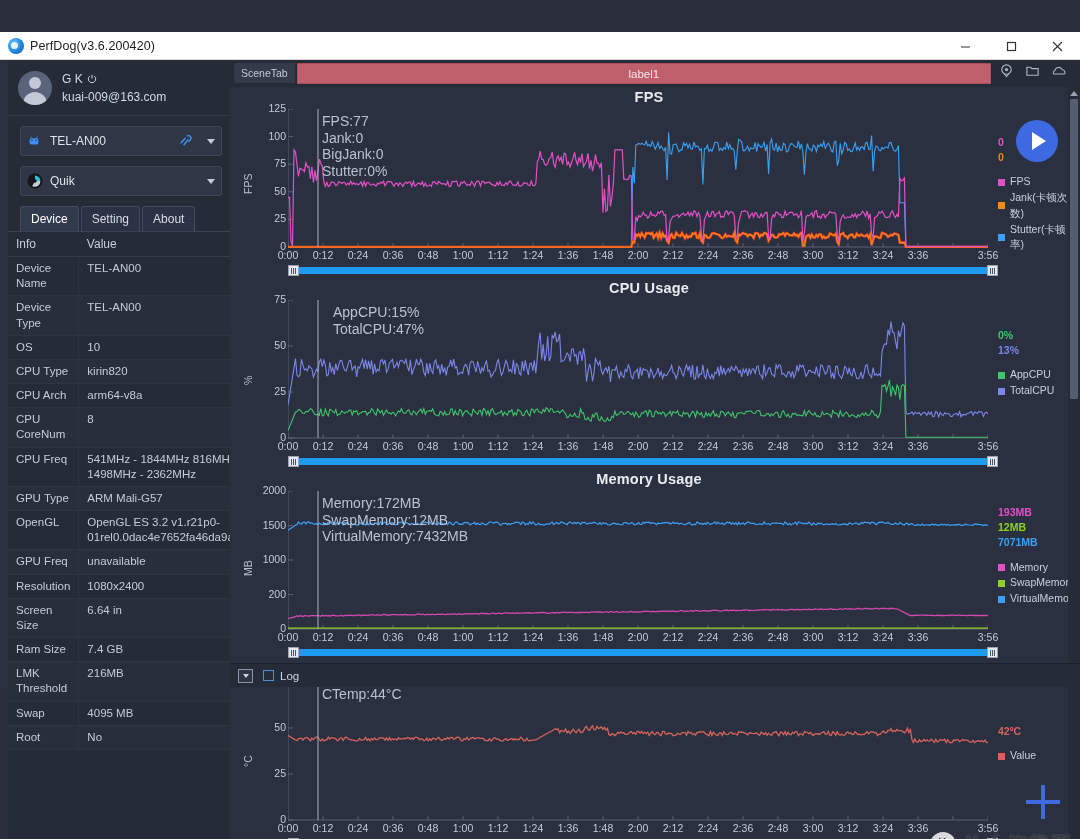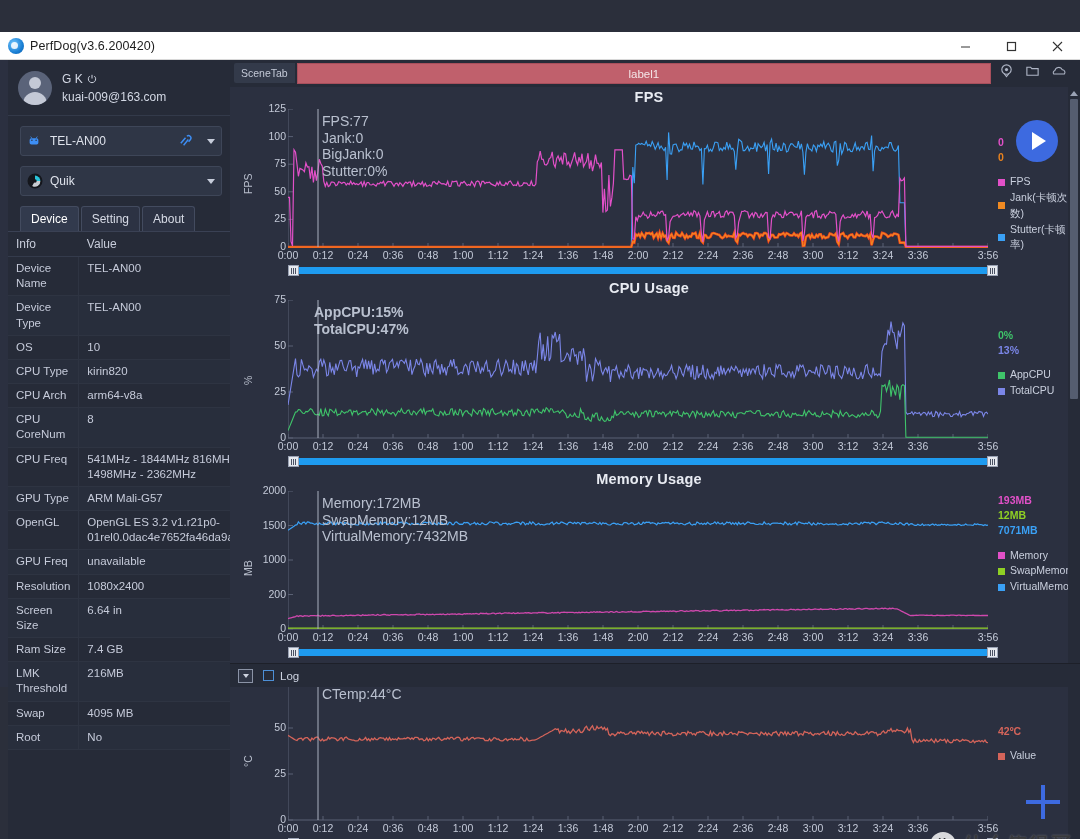--- a/index.html
+++ b/index.html
@@ -572,21 +572,21 @@
               <line x1="700.0" y1="138" x2="700.0" y2="134" stroke="#5a6174" stroke-width="1"></line>
               <line x1="0" y1="138.0" x2="5" y2="138.0" stroke="#5a6174" stroke-width="1"></line>
               <line x1="0" y1="92.0" x2="5" y2="92.0" stroke="#5a6174" stroke-width="1"></line>
               <line x1="0" y1="46.0" x2="5" y2="46.0" stroke="#5a6174" stroke-width="1"></line>
               <line x1="0" y1="0.0" x2="5" y2="0.0" stroke="#5a6174" stroke-width="1"></line>
               <path d="M0.0 104.9 L1.5 95.6 L3.0 86.4 L4.5 77.1 L6.0 67.8 L7.5 58.6 L9.0 74.8 L10.4 76.8 L11.9 75.1 L13.4 59.4 L14.9 64.9 L16.4 69.8 L17.9 68.9 L19.4 70.9 L20.9 65.9 L22.4 67.4 L23.9 68.9 L25.4 77.2 L26.9 73.1 L28.4 69.3 L29.9 71.2 L31.3 61.8 L32.8 59.3 L34.3 66.6 L35.8 60.1 L37.3 64.5 L38.8 75.8 L40.3 75.0 L41.8 62.4 L43.3 71.6 L44.8 67.7 L46.3 74.8 L47.8 63.6 L49.3 70.5 L50.7 65.4 L52.2 60.6 L53.7 60.3 L55.2 66.4 L56.7 70.4 L58.2 70.9 L59.7 65.6 L61.2 60.8 L62.7 60.7 L64.2 70.0 L65.7 67.3 L67.2 66.0 L68.7 76.9 L70.1 66.8 L71.6 68.1 L73.1 63.1 L74.6 59.3 L76.1 68.7 L77.6 59.6 L79.1 69.1 L80.6 60.9 L82.1 69.1 L83.6 60.4 L85.1 74.4 L86.6 63.9 L88.1 71.9 L89.6 69.2 L91.0 70.8 L92.5 61.0 L94.0 59.5 L95.5 63.8 L97.0 60.0 L98.5 72.4 L100.0 69.4 L101.5 62.7 L103.0 61.3 L104.5 59.3 L106.0 67.7 L107.5 66.1 L109.0 62.3 L110.4 67.1 L111.9 61.1 L113.4 60.2 L114.9 61.3 L116.4 63.4 L117.9 59.4 L119.4 66.4 L120.9 71.1 L122.4 59.9 L123.9 74.7 L125.4 69.5 L126.9 66.3 L128.4 59.1 L129.9 64.0 L131.3 64.7 L132.8 59.2 L134.3 63.4 L135.8 72.4 L137.3 75.8 L138.8 63.1 L140.3 74.0 L141.8 63.4 L143.3 70.4 L144.8 73.4 L146.3 61.9 L147.8 59.9 L149.3 68.2 L150.7 65.9 L152.2 74.5 L153.7 64.0 L155.2 72.7 L156.7 67.4 L158.2 75.3 L159.7 67.1 L161.2 66.1 L162.7 59.8 L164.2 66.6 L165.7 59.1 L167.2 67.9 L168.7 66.7 L170.1 74.4 L171.6 73.2 L173.1 72.1 L174.6 73.5 L176.1 66.4 L177.6 64.3 L179.1 66.9 L180.6 75.1 L182.1 63.1 L183.6 61.1 L185.1 61.6 L186.6 67.3 L188.1 72.0 L189.6 61.3 L191.0 66.8 L192.5 73.7 L194.0 67.7 L195.5 70.9 L197.0 64.3 L198.5 61.2 L200.0 71.2 L201.5 70.3 L203.0 76.9 L204.5 74.9 L206.0 71.8 L207.5 70.3 L209.0 62.3 L210.4 59.7 L211.9 68.0 L213.4 75.4 L214.9 72.3 L216.4 66.1 L217.9 60.5 L219.4 63.9 L220.9 71.2 L222.4 69.4 L223.9 72.2 L225.4 59.8 L226.9 74.5 L228.4 63.6 L229.9 65.7 L231.3 73.4 L232.8 75.0 L234.3 61.2 L235.8 71.0 L237.3 60.4 L238.8 68.6 L240.3 74.9 L241.8 63.8 L243.3 63.1 L244.8 70.7 L246.3 60.4 L247.8 73.2 L249.3 57.4 L250.7 41.7 L252.2 32.7 L253.7 59.4 L255.2 44.4 L256.7 60.9 L258.2 54.8 L259.7 36.4 L261.2 61.0 L262.7 57.4 L264.2 35.4 L265.7 37.8 L267.2 32.0 L268.7 41.6 L270.1 40.4 L271.6 34.1 L273.1 61.7 L274.6 61.0 L276.1 60.2 L277.6 57.1 L279.1 53.0 L280.6 54.9 L282.1 61.7 L283.6 49.3 L285.1 48.6 L286.6 56.0 L288.1 54.7 L289.6 64.6 L291.0 52.1 L292.5 51.7 L294.0 61.0 L295.5 48.4 L297.0 57.5 L298.5 81.7 L300.0 71.9 L301.5 64.0 L303.0 69.2 L304.5 81.3 L306.0 73.0 L307.5 58.6 L309.0 62.0 L310.4 65.1 L311.9 61.4 L313.4 71.1 L314.9 74.4 L316.4 70.1 L317.9 67.7 L319.4 72.2 L320.9 66.2 L322.4 82.0 L323.9 70.2 L325.4 69.5 L326.9 70.4 L328.4 66.1 L329.9 73.6 L331.3 77.9 L332.8 71.8 L334.3 75.8 L335.8 77.3 L337.3 69.5 L338.8 71.4 L340.3 64.9 L341.8 68.3 L343.3 76.8 L344.8 78.7 L346.3 72.1 L347.8 71.7 L349.3 69.1 L350.7 78.9 L352.2 67.0 L353.7 75.7 L355.2 68.6 L356.7 70.0 L358.2 69.8 L359.7 71.5 L361.2 78.1 L362.7 68.7 L364.2 72.3 L365.7 77.8 L367.2 75.3 L368.7 72.6 L370.1 68.0 L371.6 75.7 L373.1 71.7 L374.6 78.4 L376.1 73.8 L377.6 75.8 L379.1 74.9 L380.6 71.7 L382.1 69.9 L383.6 65.4 L385.1 72.6 L386.6 73.5 L388.1 78.7 L389.6 74.4 L391.0 66.6 L392.5 68.6 L394.0 73.5 L395.5 76.1 L397.0 69.2 L398.5 64.9 L400.0 70.3 L401.5 66.0 L403.0 77.2 L404.5 64.8 L406.0 78.7 L407.5 79.0 L409.0 66.1 L410.4 78.0 L411.9 73.9 L413.4 74.1 L414.9 64.8 L416.4 76.3 L417.9 78.7 L419.4 68.5 L420.9 75.5 L422.4 78.5 L423.9 74.6 L425.4 78.7 L426.9 72.2 L428.4 73.5 L429.9 66.9 L431.3 76.2 L432.8 65.6 L434.3 74.3 L435.8 67.9 L437.3 74.3 L438.8 71.2 L440.3 68.5 L441.8 72.1 L443.3 66.7 L444.8 69.1 L446.3 70.5 L447.8 66.3 L449.3 68.8 L450.7 72.7 L452.2 70.3 L453.7 77.0 L455.2 69.1 L456.7 72.6 L458.2 68.8 L459.7 75.9 L461.2 68.3 L462.7 73.7 L464.2 69.0 L465.7 69.0 L467.2 73.2 L468.7 66.8 L470.1 65.9 L471.6 74.1 L473.1 75.6 L474.6 78.8 L476.1 64.4 L477.6 75.7 L479.1 72.9 L480.6 68.0 L482.1 67.9 L483.6 74.2 L485.1 75.0 L486.6 76.8 L488.1 64.9 L489.6 68.4 L491.0 64.7 L492.5 65.3 L494.0 74.4 L495.5 73.4 L497.0 75.4 L498.5 77.0 L500.0 72.0 L501.5 71.8 L503.0 76.8 L504.5 71.3 L506.0 77.6 L507.5 73.8 L509.0 65.3 L510.4 71.5 L511.9 64.8 L513.4 67.0 L514.9 65.1 L516.4 69.9 L517.9 76.2 L519.4 74.2 L520.9 70.4 L522.4 70.6 L523.9 72.4 L525.4 72.0 L526.9 73.7 L528.4 66.5 L529.9 74.4 L531.3 76.4 L532.8 64.9 L534.3 65.6 L535.8 70.0 L537.3 74.1 L538.8 72.7 L540.3 65.6 L541.8 66.1 L543.3 77.1 L544.8 73.3 L546.3 79.0 L547.8 66.5 L549.3 66.2 L550.7 74.5 L552.2 76.3 L553.7 78.5 L555.2 74.1 L556.7 66.5 L558.2 68.2 L559.7 74.0 L561.2 67.7 L562.7 74.4 L564.2 75.7 L565.7 67.8 L567.2 73.2 L568.7 78.4 L570.1 78.9 L571.6 77.3 L573.1 71.9 L574.6 78.9 L576.1 73.4 L577.6 65.9 L579.1 64.5 L580.6 73.1 L582.1 75.3 L583.6 77.5 L585.1 67.7 L586.6 75.2 L588.1 73.9 L589.6 75.7 L591.0 73.7 L592.5 75.9 L594.0 51.7 L595.5 46.3 L597.0 43.7 L598.5 44.3 L600.0 29.9 L601.5 35.4 L603.0 21.6 L604.5 31.9 L606.0 32.7 L607.5 41.2 L609.0 49.2 L610.4 30.6 L611.9 37.1 L613.4 30.6 L614.9 23.0 L616.4 26.0 L617.9 112.0 L619.4 114.3 L620.9 113.5 L622.4 113.5 L623.9 111.7 L625.4 114.7 L626.9 112.2 L628.4 113.3 L629.9 113.4 L631.3 112.6 L632.8 115.3 L634.3 113.3 L635.8 112.4 L637.3 113.0 L638.8 115.4 L640.3 111.9 L641.8 114.5 L643.3 112.0 L644.8 116.6 L646.3 116.3 L647.8 111.5 L649.3 112.7 L650.7 116.8 L652.2 112.5 L653.7 114.7 L655.2 115.6 L656.7 112.8 L658.2 113.8 L659.7 113.8 L661.2 113.7 L662.7 116.4 L664.2 116.5 L665.7 114.2 L667.2 114.0 L668.7 113.4 L670.1 115.3 L671.6 111.7 L673.1 116.7 L674.6 114.6 L676.1 114.5 L677.6 115.0 L679.1 113.4 L680.6 113.2 L682.1 112.1 L683.6 111.7 L685.1 115.3 L686.6 111.8 L688.1 112.9 L689.6 113.3 L691.0 111.5 L692.5 111.9 L694.0 112.3 L695.5 116.5 L697.0 112.9 L698.5 112.1 L700.0 114.1" fill="none" stroke="#7b86e8" stroke-width="1.1"></path>
               <path d="M0.0 130.6 L1.5 126.9 L3.0 123.2 L4.5 119.5 L6.0 115.8 L7.5 112.1 L9.0 111.8 L10.4 109.6 L11.9 109.7 L13.4 111.6 L14.9 113.3 L16.4 113.5 L17.9 111.4 L19.4 111.8 L20.9 110.7 L22.4 108.7 L23.9 109.4 L25.4 112.3 L26.9 114.3 L28.4 114.9 L29.9 114.2 L31.3 115.3 L32.8 108.6 L34.3 115.8 L35.8 115.6 L37.3 109.0 L38.8 113.3 L40.3 115.8 L41.8 109.3 L43.3 110.0 L44.8 111.7 L46.3 112.9 L47.8 109.4 L49.3 115.6 L50.7 114.4 L52.2 114.3 L53.7 110.8 L55.2 112.1 L56.7 113.3 L58.2 111.8 L59.7 112.2 L61.2 110.1 L62.7 110.1 L64.2 115.0 L65.7 111.0 L67.2 111.9 L68.7 110.6 L70.1 114.8 L71.6 113.5 L73.1 112.8 L74.6 111.6 L76.1 111.8 L77.6 111.3 L79.1 115.1 L80.6 112.6 L82.1 112.3 L83.6 108.7 L85.1 110.3 L86.6 113.4 L88.1 115.1 L89.6 108.9 L91.0 110.8 L92.5 112.9 L94.0 110.3 L95.5 115.3 L97.0 112.5 L98.5 109.9 L100.0 112.9 L101.5 112.8 L103.0 114.2 L104.5 112.3 L106.0 112.9 L107.5 115.9 L109.0 113.2 L110.4 110.9 L111.9 112.1 L113.4 108.6 L114.9 112.1 L116.4 113.5 L117.9 113.1 L119.4 110.4 L120.9 109.9 L122.4 114.0 L123.9 114.9 L125.4 111.1 L126.9 112.1 L128.4 114.7 L129.9 112.3 L131.3 110.5 L132.8 109.0 L134.3 112.9 L135.8 108.6 L137.3 114.4 L138.8 111.3 L140.3 111.1 L141.8 110.7 L143.3 111.3 L144.8 108.8 L146.3 113.9 L147.8 115.0 L149.3 115.2 L150.7 115.9 L152.2 111.3 L153.7 112.4 L155.2 115.2 L156.7 111.5 L158.2 115.1 L159.7 114.3 L161.2 114.2 L162.7 109.1 L164.2 108.7 L165.7 115.7 L167.2 110.7 L168.7 114.2 L170.1 115.0 L171.6 109.4 L173.1 110.4 L174.6 115.8 L176.1 112.6 L177.6 110.8 L179.1 110.9 L180.6 113.4 L182.1 113.9 L183.6 115.9 L185.1 109.2 L186.6 111.1 L188.1 112.9 L189.6 114.3 L191.0 110.7 L192.5 110.3 L194.0 115.3 L195.5 108.6 L197.0 109.9 L198.5 114.4 L200.0 110.8 L201.5 115.5 L203.0 110.1 L204.5 108.7 L206.0 113.0 L207.5 114.5 L209.0 113.8 L210.4 113.0 L211.9 112.7 L213.4 110.7 L214.9 115.7 L216.4 112.2 L217.9 113.6 L219.4 115.2 L220.9 111.0 L222.4 111.7 L223.9 109.7 L225.4 115.6 L226.9 112.7 L228.4 115.0 L229.9 109.3 L231.3 110.5 L232.8 111.5 L234.3 115.5 L235.8 115.6 L237.3 111.9 L238.8 110.3 L240.3 114.0 L241.8 115.9 L243.3 109.1 L244.8 109.2 L246.3 112.7 L247.8 109.6 L249.3 108.9 L250.7 111.7 L252.2 112.2 L253.7 113.1 L255.2 109.4 L256.7 111.7 L258.2 107.7 L259.7 109.2 L261.2 111.9 L262.7 108.6 L264.2 109.1 L265.7 112.4 L267.2 112.0 L268.7 111.5 L270.1 110.9 L271.6 113.1 L273.1 111.4 L274.6 109.8 L276.1 111.8 L277.6 113.6 L279.1 117.7 L280.6 117.1 L282.1 114.2 L283.6 116.3 L285.1 116.2 L286.6 113.3 L288.1 116.1 L289.6 117.2 L291.0 117.3 L292.5 108.8 L294.0 112.9 L295.5 112.8 L297.0 119.4 L298.5 119.7 L300.0 117.4 L301.5 120.2 L303.0 121.3 L304.5 114.7 L306.0 117.0 L307.5 113.3 L309.0 113.1 L310.4 119.7 L311.9 120.7 L313.4 116.9 L314.9 119.6 L316.4 121.3 L317.9 121.1 L319.4 118.0 L320.9 120.6 L322.4 120.5 L323.9 116.3 L325.4 117.6 L326.9 111.0 L328.4 115.3 L329.9 114.8 L331.3 113.3 L332.8 111.6 L334.3 111.9 L335.8 114.4 L337.3 114.1 L338.8 112.1 L340.3 111.4 L341.8 113.5 L343.3 114.8 L344.8 112.9 L346.3 116.7 L347.8 112.0 L349.3 114.2 L350.7 117.5 L352.2 116.5 L353.7 112.8 L355.2 113.4 L356.7 111.3 L358.2 111.0 L359.7 115.8 L361.2 110.4 L362.7 111.2 L364.2 116.8 L365.7 116.8 L367.2 111.5 L368.7 111.1 L370.1 113.9 L371.6 112.5 L373.1 114.3 L374.6 112.0 L376.1 112.7 L377.6 116.6 L379.1 114.0 L380.6 113.8 L382.1 111.3 L383.6 115.7 L385.1 111.5 L386.6 112.3 L388.1 113.0 L389.6 110.7 L391.0 115.0 L392.5 115.4 L394.0 116.5 L395.5 111.9 L397.0 114.2 L398.5 113.0 L400.0 113.7 L401.5 117.2 L403.0 114.0 L404.5 111.4 L406.0 112.4 L407.5 117.2 L409.0 111.2 L410.4 113.3 L411.9 114.7 L413.4 112.7 L414.9 117.0 L416.4 117.4 L417.9 112.3 L419.4 115.8 L420.9 113.5 L422.4 116.3 L423.9 113.1 L425.4 110.9 L426.9 116.2 L428.4 114.1 L429.9 116.5 L431.3 117.1 L432.8 111.3 L434.3 111.6 L435.8 112.8 L437.3 115.9 L438.8 113.2 L440.3 112.1 L441.8 113.8 L443.3 116.1 L444.8 112.4 L446.3 117.2 L447.8 117.7 L449.3 113.3 L450.7 113.1 L452.2 112.7 L453.7 112.8 L455.2 113.6 L456.7 113.8 L458.2 111.3 L459.7 111.6 L461.2 111.0 L462.7 110.9 L464.2 112.4 L465.7 113.2 L467.2 113.5 L468.7 111.0 L470.1 110.5 L471.6 110.7 L473.1 115.7 L474.6 115.5 L476.1 116.1 L477.6 115.0 L479.1 113.5 L480.6 113.6 L482.1 116.1 L483.6 113.8 L485.1 115.6 L486.6 113.7 L488.1 112.0 L489.6 112.4 L491.0 117.2 L492.5 117.4 L494.0 112.2 L495.5 110.7 L497.0 114.5 L498.5 116.4 L500.0 114.1 L501.5 117.1 L503.0 117.4 L504.5 113.4 L506.0 114.3 L507.5 113.3 L509.0 115.5 L510.4 114.9 L511.9 115.2 L513.4 115.6 L514.9 115.6 L516.4 110.6 L517.9 115.9 L519.4 112.6 L520.9 110.7 L522.4 112.7 L523.9 114.4 L525.4 114.8 L526.9 112.6 L528.4 116.2 L529.9 115.7 L531.3 117.1 L532.8 116.2 L534.3 111.6 L535.8 114.7 L537.3 114.2 L538.8 113.2 L540.3 114.1 L541.8 114.7 L543.3 117.3 L544.8 110.5 L546.3 113.0 L547.8 113.1 L549.3 113.9 L550.7 117.0 L552.2 110.8 L553.7 114.7 L555.2 116.3 L556.7 113.5 L558.2 112.2 L559.7 113.5 L561.2 116.7 L562.7 115.7 L564.2 114.7 L565.7 115.6 L567.2 116.8 L568.7 117.6 L570.1 114.7 L571.6 116.6 L573.1 114.5 L574.6 113.1 L576.1 115.5 L577.6 112.8 L579.1 114.9 L580.6 115.3 L582.1 114.7 L583.6 110.5 L585.1 111.7 L586.6 115.3 L588.1 114.7 L589.6 117.7 L591.0 116.2 L592.5 111.2 L594.0 85.4 L595.5 86.2 L597.0 84.6 L598.5 91.2 L600.0 86.1 L601.5 80.0 L603.0 96.7 L604.5 86.7 L606.0 90.2 L607.5 95.3 L609.0 85.0 L610.4 87.5 L611.9 99.6 L613.4 86.1 L614.9 84.7 L616.4 85.6 L617.9 137.3 L619.4 137.3 L620.9 137.3 L622.4 137.3 L623.9 137.3 L625.4 137.3 L626.9 137.3 L628.4 137.3 L629.9 137.3 L631.3 137.3 L632.8 137.3 L634.3 137.3 L635.8 137.3 L637.3 137.3 L638.8 137.3 L640.3 137.3 L641.8 137.3 L643.3 137.3 L644.8 137.3 L646.3 137.3 L647.8 137.3 L649.3 137.3 L650.7 137.3 L652.2 137.3 L653.7 137.3 L655.2 137.3 L656.7 137.3 L658.2 137.3 L659.7 137.3 L661.2 137.3 L662.7 137.3 L664.2 137.3 L665.7 137.3 L667.2 137.3 L668.7 137.3 L670.1 137.3 L671.6 137.3 L673.1 137.3 L674.6 137.3 L676.1 137.3 L677.6 137.3 L679.1 137.3 L680.6 137.3 L682.1 137.3 L683.6 137.3 L685.1 137.3 L686.6 137.3 L688.1 137.3 L689.6 137.3 L691.0 137.3 L692.5 137.3 L694.0 137.3 L695.5 137.3 L697.0 137.3 L698.5 137.3 L700.0 137.3" fill="none" stroke="#3fc46a" stroke-width="1.1"></path>
               <line x1="30" y1="0" x2="30" y2="138" stroke="#aab0bf" stroke-width="1"></line>
             </svg>
           </div>
-          <div class="cursor-note" style="left: 84px; top: 26px; font-weight: bold;">AppCPU:15%
+          <div class="cursor-note" style="left: 103px; top: 26px;">AppCPU:15%
 TotalCPU:47%</div>
           <div class="xticks">
             <div class="xtick" style="left: 0px;">0:00</div>
             <div class="xtick" style="left: 35px;">0:12</div>
             <div class="xtick" style="left: 70px;">0:24</div>
             <div class="xtick" style="left: 105px;">0:36</div>
             <div class="xtick" style="left: 140px;">0:48</div>
             <div class="xtick" style="left: 175px;">1:00</div>
             <div class="xtick" style="left: 210px;">1:12</div>
             <div class="xtick" style="left: 245px;">1:24</div>
@@ -690,21 +690,21 @@
             <div class="xtick" style="left: 385px;">2:12</div>
             <div class="xtick" style="left: 420px;">2:24</div>
             <div class="xtick" style="left: 455px;">2:36</div>
             <div class="xtick" style="left: 490px;">2:48</div>
             <div class="xtick" style="left: 525px;">3:00</div>
             <div class="xtick" style="left: 560px;">3:12</div>
             <div class="xtick" style="left: 595px;">3:24</div>
             <div class="xtick" style="left: 630px;">3:36</div>
             <div class="xtick" style="left: 700px;">3:56</div>
           </div>
-          <div class="legend" style="left: 768px; top: 24px;">
+          <div class="legend" style="left: 768px; top: 36px;">
             <div class="val" style="color:#e250c8">193MB</div>
             <div class="val" style="color:#8fd024">12MB</div>
             <div class="val" style="color:#3aa0f5">7071MB</div>
             <div style="height:9px"></div>
             <div class="row">
               <span class="sw" style="background:#e250c8"></span>
               <span class="nm">Memory</span>
             </div>
             <div class="row">
               <span class="sw" style="background:#8fd024"></span>

